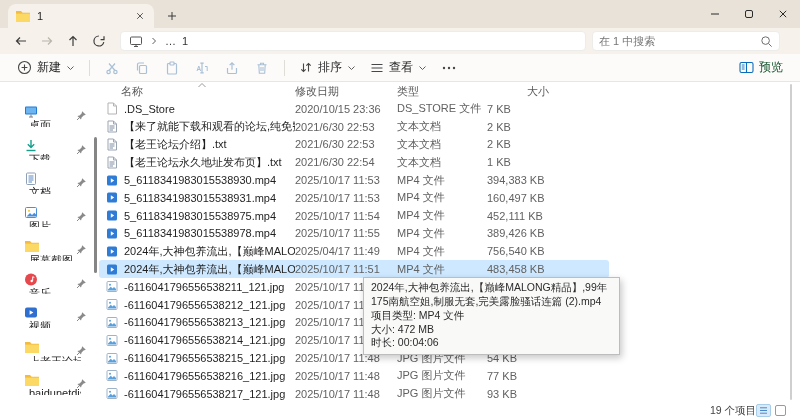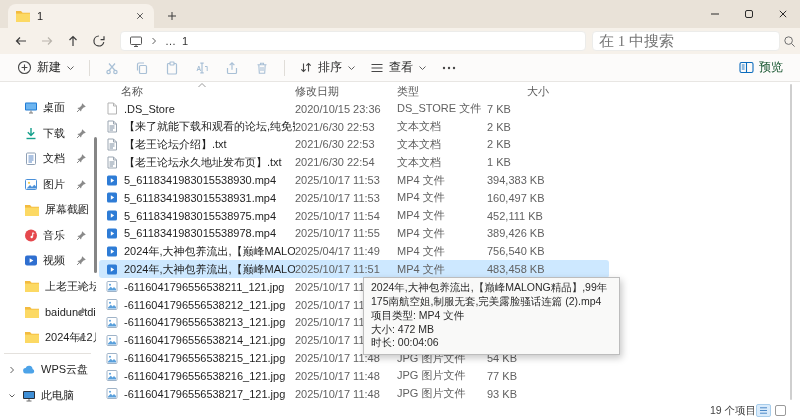--- a/index.html
+++ b/index.html
@@ -18,37 +18,37 @@
   .win-controls > div { width:34px; height:28px; display:flex; align-items:center; justify-content:center; }
 
   
   .navbar { height:26px; background:#f6f1ea; display:flex; align-items:center; padding:0 8px; }
   .nav-btn { width:26px; height:22px; display:flex; align-items:center; justify-content:center; border-radius:4px; }
   .addressbar { flex:0 0 auto; width:466px; height:20px; background:#fff; border:1px solid #ececea;
                 border-radius:4px; display:flex; align-items:center; margin-left:8px; padding:0 8px; gap:6px; }
   .bc-text { font-size:11px; color:#333; }
   .searchbox { width:188px; height:20px; background:#fff; border:1px solid #ececea; border-radius:4px;
                margin-left:6px; display:flex; align-items:center; padding:0 6px; }
-  .searchbox input { border:none; outline:none; flex:1; font-size:15px; color:#333; background:transparent;
-                     font-family:Liberation Serif, serif; }
+  .searchbox input { border:none; outline:none; flex:1; font-size:11px; color:#333; background:transparent;
+                     font-family:Liberation Sans, sans-serif; }
   .searchbox input::placeholder { color:#767676; }
 
   
   .toolbar { height:28px; background:#fcfbfa; border-bottom:1px solid #e8e6e3; display:flex; align-items:center; padding:0 10px; }
   .tb-btn { display:flex; align-items:center; gap:5px; padding:3px 7px; border-radius:4px; font-size:12px; color:#1f1f1f; }
   .tb-icon-btn { width:28px; height:22px; display:flex; align-items:center; justify-content:center; border-radius:4px; margin:0 1px; }
   .tb-sep { width:1px; height:16px; background:#e0ddd8; margin:0 7px; }
   .tb-spacer { flex:1; }
   .preview-btn { color:#14532d; }
 
   
   .body { display:flex; height:321px; background:#fff; }
   .sidebar { width:99px; padding-top:11px; position:relative; flex:0 0 99px; }
-  .sidebar-item { height:21.5px; display:flex; align-items:center; padding-left:24px; position:relative;
-                  font-size:11px; color:#1f1f1f; border-radius:4px; margin:4px 3px 0 0; }
+  .sidebar-item { height:21.5px; display:flex; padding-left:24px; position:relative;
+                  font-size:11px; color:#1f1f1f; border-radius:4px; margin:12px 3px 0 0;flex-direction:column; }
   .sidebar-item .lbl { margin-left:5px; white-space:nowrap; overflow:hidden; max-width:52px; }
   .sidebar-item .pin { position:absolute; right:9px; top:5px; }
   .sidebar-item.tree { padding-left:22px; }
   .sidebar-item.tree .chev { position:absolute; left:7px; top:5px; }
   .sidebar-item.indent1 { padding-left:34px; }
   .sidebar-item.indent1 .chev { left:17px; }
   .sidebar-item.sel { background:#e6e4e1; }
   .sb-divider { height:1px; background:#e4e1dd; margin:5px 8px 5px 4px; }
 
   .main { flex:1; position:relative; }

